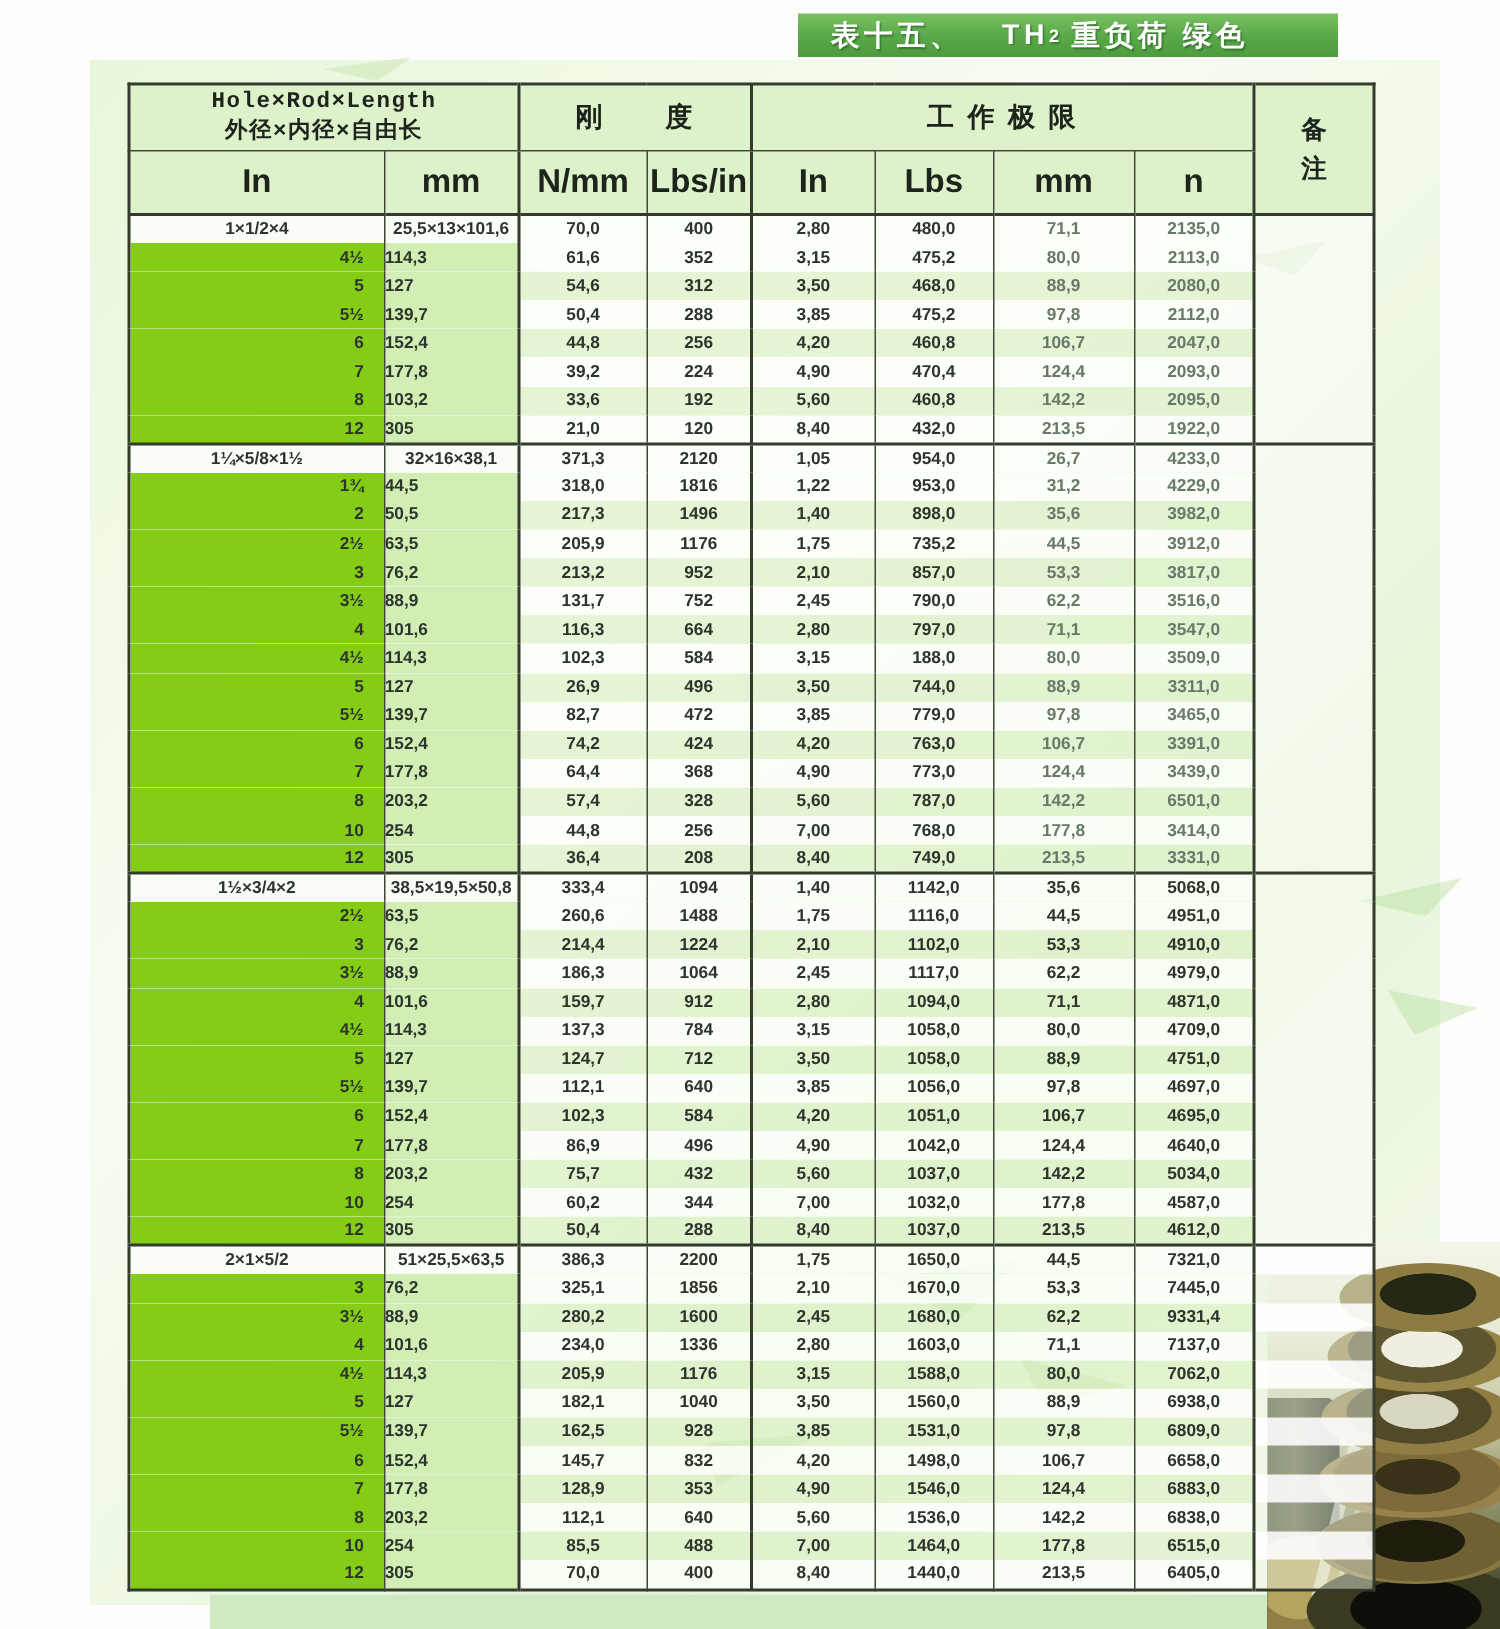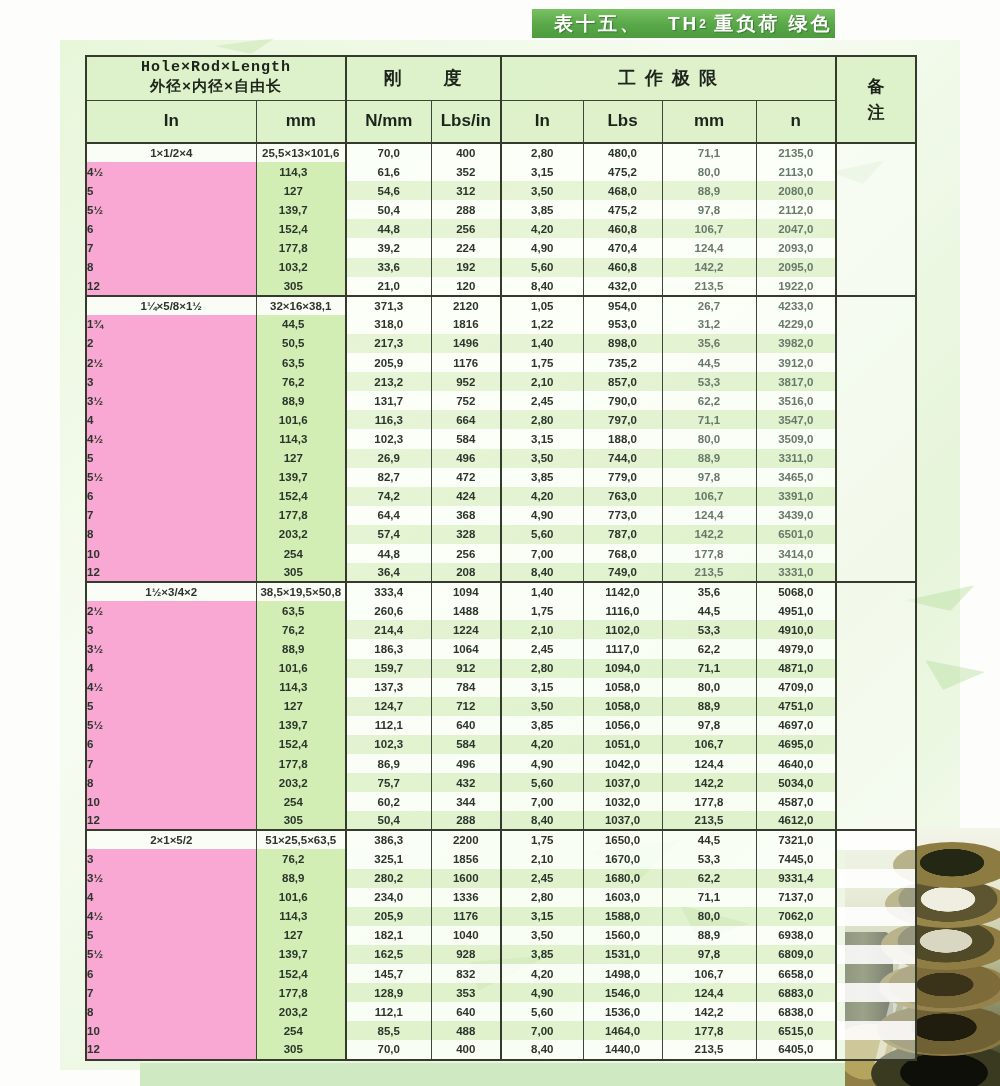--- a/index.html
+++ b/index.html
@@ -16,21 +16,21 @@
   .leaf1{left:905px;top:585px;width:70px;height:26px;clip-path:polygon(0 60%,100% 0,65% 100%);}
   .leaf2{left:925px;top:660px;width:60px;height:30px;clip-path:polygon(0 0,100% 40%,30% 100%);}
   .leaf3{left:590px;top:840px;width:90px;height:40px;clip-path:polygon(0 30%,100% 0,55% 100%);opacity:.5;}
   .leaf4{left:680px;top:905px;width:70px;height:34px;clip-path:polygon(0 0,100% 55%,25% 100%);opacity:.45;}
   .leaf5{left:470px;top:955px;width:80px;height:36px;clip-path:polygon(10% 100%,0 20%,100% 0);opacity:.4;}
   .leaf6{left:830px;top:160px;width:55px;height:24px;clip-path:polygon(0 50%,100% 0,60% 100%);opacity:.3;}
   .leaf7{left:215px;top:38px;width:60px;height:16px;clip-path:polygon(0 50%,100% 0,60% 100%);opacity:.35;}
 
   
   .title-bar{
-    position:absolute;left:532px;top:9px;width:303px;height:29px;z-index:4;
+    position:absolute;left:532px;top:9px;width:360px;height:29px;z-index:4;
     background:linear-gradient(180deg,#79c162 0%,#58a748 55%,#4c9c3e 100%);
     color:#fff;font-weight:bold;font-size:19px;letter-spacing:3px;
     display:flex;align-items:center;padding-left:22px;box-sizing:border-box;
     text-shadow:1px 1px 1px rgba(40,90,35,.6);
   }
   .title-bar sub{font-size:12px;letter-spacing:0;}
   .title-gap{display:inline-block;width:26px;}
 
   
   .bottom-strip{position:absolute;left:140px;top:1063px;width:800px;height:23px;background:#cfe9c3;z-index:1;}
@@ -55,34 +55,34 @@
 
   
   table.spec{
     position:absolute;left:85px;top:55px;width:830px;z-index:3;
     border-collapse:collapse;table-layout:fixed;
     border:2px solid #343b2d;
   }
   .spec th,.spec td{padding:0;margin:0;overflow:hidden;white-space:nowrap;box-sizing:border-box;}
   .spec thead th{background:rgba(219,240,200,.92);color:#1d241b;font-weight:bold;vertical-align:middle;}
   .spec tr.h1 th{height:44px;}
-  .spec tr.h2 th{height:43px;font-size:17px;border-bottom:2px solid #343b2d;}
+  .spec tr.h2 th{height:43px;font-size:22px;border-bottom:2px solid #343b2d;}
   .g1{font-size:15px;line-height:1.35;border-bottom:1px solid #3c443а;font-family:Liberation Mono, monospace;}
   .g1 div{letter-spacing:1px;}
   .g2,.g3{font-size:18px;letter-spacing:2px;border-bottom:1px solid #3c4436;}
   .g1{border-bottom:1px solid #3c4436;}
   .remark-h{font-size:17px;line-height:1.5;border-bottom:2px solid #343b2d;}
   
   .bt{border-right:1px solid #3e463a;}
   .bT{border-right:2px solid #343b2d;}
   
   .spec tbody tr{height:19.1px;}
   .spec tbody td{font-size:11.5px;font-weight:bold;color:#2c352c;background:rgba(252,255,249,.85);vertical-align:middle;}
-  .spec tbody td.c0{background:#f9a8d4;padding-right:13px;}
-  .spec tbody td.c1{background:#d2eeb5;text-align:center;padding-right:15px;}
+  .spec tbody td.c0{background:#84cc16;text-align:right;padding-right:13px;}
+  .spec tbody td.c1{background:#d2eeb5;text-align:left;padding-right:15px;}
   .spec tbody tr.sec-head td.c0,.spec tbody tr.sec-head td.c1{background:rgba(250,253,245,.95);text-align:center;padding-right:0;}
   .spec tbody td.c2,.spec tbody td.c3,.spec tbody td.c4,.spec tbody td.c5,.spec tbody td.c6,.spec tbody td.c7{text-align:center;}
   .spec tbody tr.band td.c2,.spec tbody tr.band td.c3,.spec tbody tr.band td.c4,
   .spec tbody tr.band td.c5,.spec tbody tr.band td.c6,.spec tbody tr.band td.c7{background:rgba(216,238,192,.55);}
   .spec tbody tr.sec-start td{border-top:2px solid #343b2d;}
   .spec tbody td.remark{background:rgba(255,255,255,.45);}
   .spec tbody td.remark.striped{background:repeating-linear-gradient(180deg,rgba(255,255,255,.92) 0 19px,rgba(236,244,228,.45) 19px 38px);}
   .sec-faint td.c6,.sec-faint td.c7{color:#68796a;}
 </style>
 </head>

